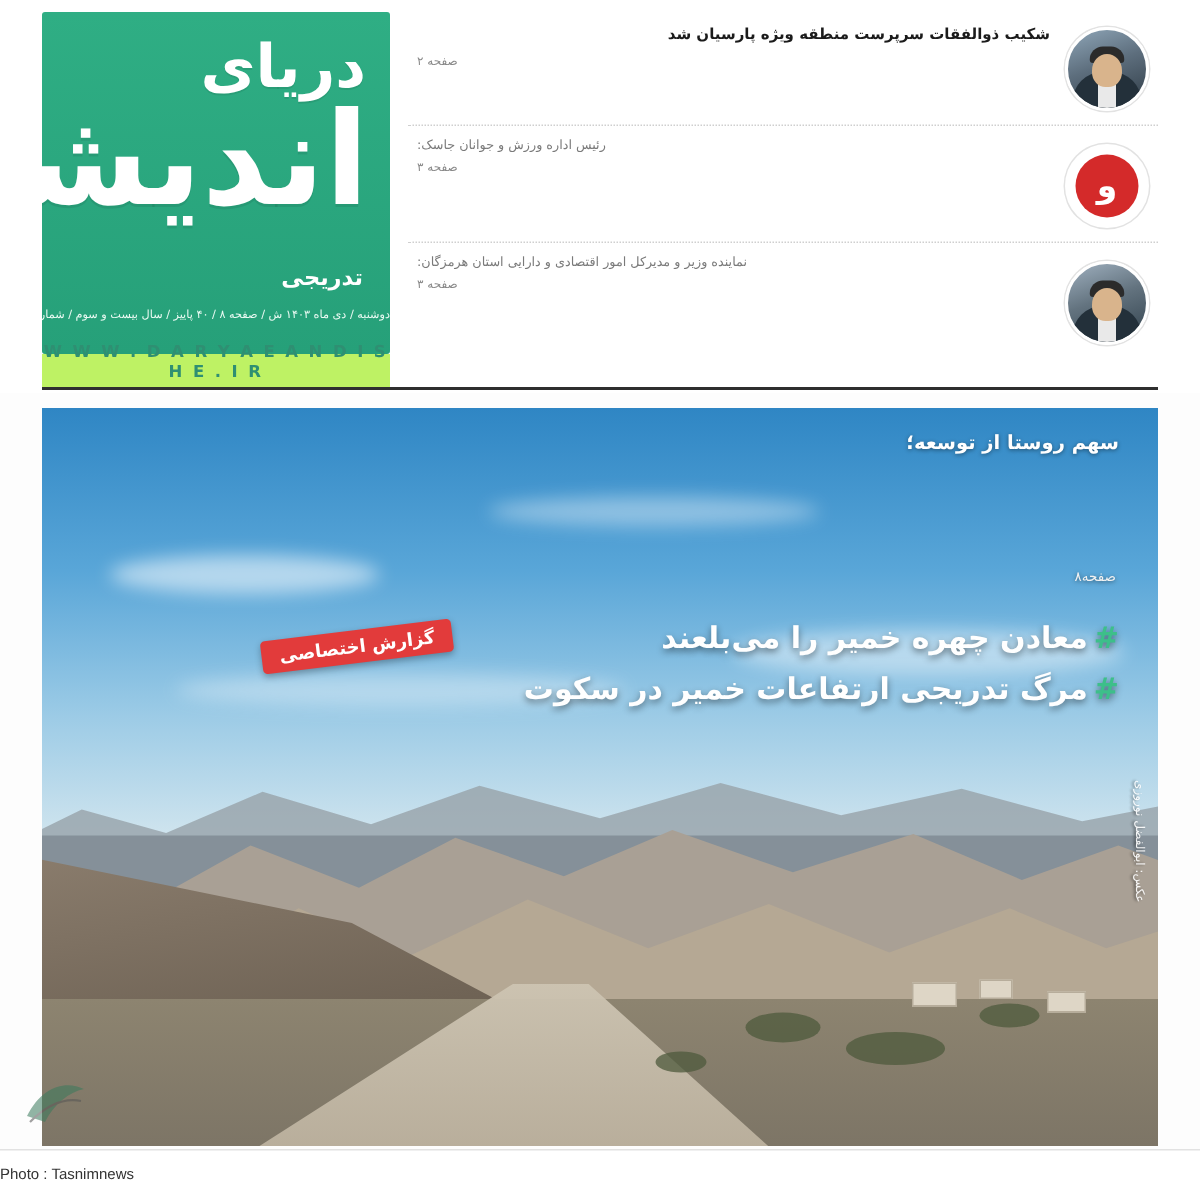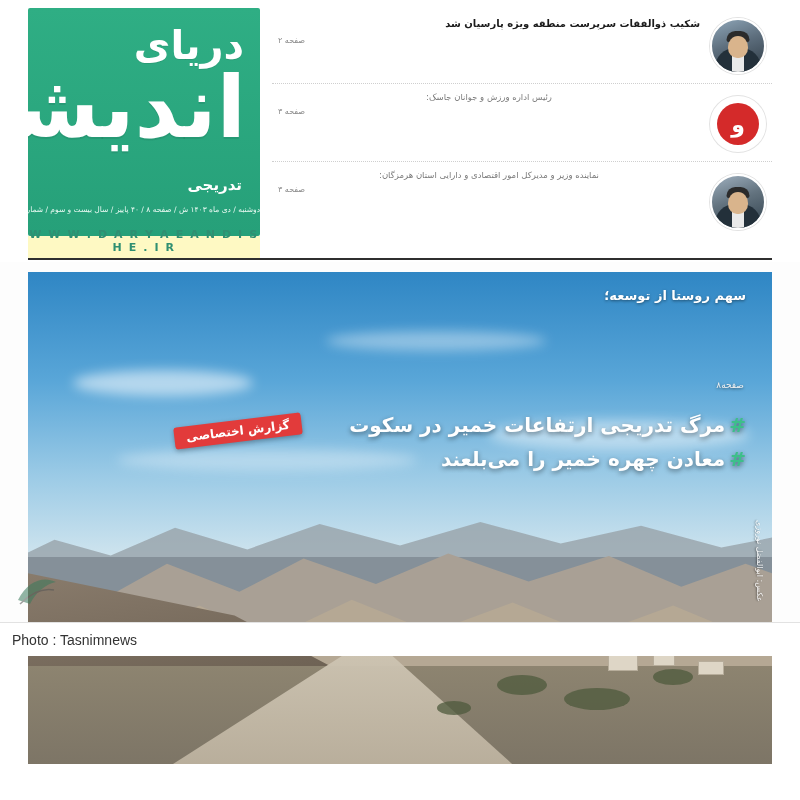--- a/index.html
+++ b/index.html
@@ -4,21 +4,21 @@
 <style>
   * { box-sizing: border-box; margin: 0; padding: 0; }
   html, body {
     width: 800px; height: 800px;
     background: #ffffff;
     font-family: "DejaVu Sans", "Liberation Sans", sans-serif;
     overflow: hidden;
   }
   #page {
     position: relative;
-    width: 800px; height: 656px;
+    width: 800px; height: 800px;
     background: #fdfdfd;
     text-decoration: underline;
   }
 
   
   .masthead {
     position: absolute;
     left: 0; top: 0;
     width: 800px; height: 262px;
     background: #ffffff;
@@ -80,41 +80,41 @@
     text-align: center;
     color: #2f8f72;
     font-size: 11px;
     letter-spacing: 1.6px;
     font-weight: bold;
   }
   .logo-web-wrap {
     position: absolute;
     left: 28px; top: 236px;
     width: 232px; height: 22px;
-    background: #fef9c3;
+    background: #bef264;
   }
 
   
   .head-list {
     position: absolute;
     left: 272px; top: 6px;
     width: 500px;
     direction: rtl;
   }
   .head-item {
     position: relative;
     min-height: 78px;
     padding: 8px 72px 8px 6px;
     border-bottom: 1px dotted #cfcfcf;
   }
   .head-item:last-child { border-bottom: none; }
   .head-kicker {
     font-size: 8.5px;
     color: #7a7a7a;
-    text-align: center;
+    text-align: left;
     margin-bottom: 3px;
     line-height: 1.3;
   }
   .head-title {
     font-size: 10px;
     font-weight: bold;
     color: #1b1b1b;
     text-align: right;
     line-height: 1.45;
   }
@@ -363,23 +363,22 @@
   .footer {
     position: absolute;
     left: 0; bottom: 0;
     width: 800px; height: 34px;
     background: #ffffff;
     border-top: 1px solid #e2e2e2;
     display: flex;
     align-items: center;
   }
   .footer-text {
-    font-size: 14px;
+    font-size: 10px;
     color: #333333;
-    padding-left: 12px;
     font-family: "Liberation Sans", sans-serif;
   }
 </style>
 </head>
 <body>
 
 <div id="page">
 
   <div class="masthead">
 
@@ -450,24 +449,24 @@
     <div class="veg v4"></div>
     <div class="house h1"></div>
     <div class="house h2"></div>
     <div class="house h3"></div>
 
     <div class="hero-overline">سهم روستا از توسعه؛</div>
     <div class="hero-page">صفحه۸</div>
 
     <div class="hero-subs">
       <div class="hero-sub">
-        <span class="hash">#</span><span>مرگ تدریجی ارتفاعات خمیر در سکوت</span>
+        <span class="hash">#</span><span>معادن چهره خمیر را می‌بلعند</span>
       </div>
       <div class="hero-sub">
-        <span class="hash">#</span><span>معادن چهره خمیر را می‌بلعند</span>
+        <span class="hash">#</span><span>مرگ تدریجی ارتفاعات خمیر در سکوت</span>
       </div>
     </div>
 
     <div class="badge-exclusive">گزارش اختصاصی</div>
     <div class="photo-credit">عکس: ابوالفضل نوروزی</div>
   </div>
 
   <svg class="corner-mark" viewBox="0 0 46 40">
     <path d="M4 30 C14 10, 30 6, 42 12 C32 14, 22 22, 16 34 Z" fill="#3a7a5c"></path>
     <path d="M6 34 C18 22, 30 18, 40 20" stroke="#555" stroke-width="1.5" fill="none"></path>

